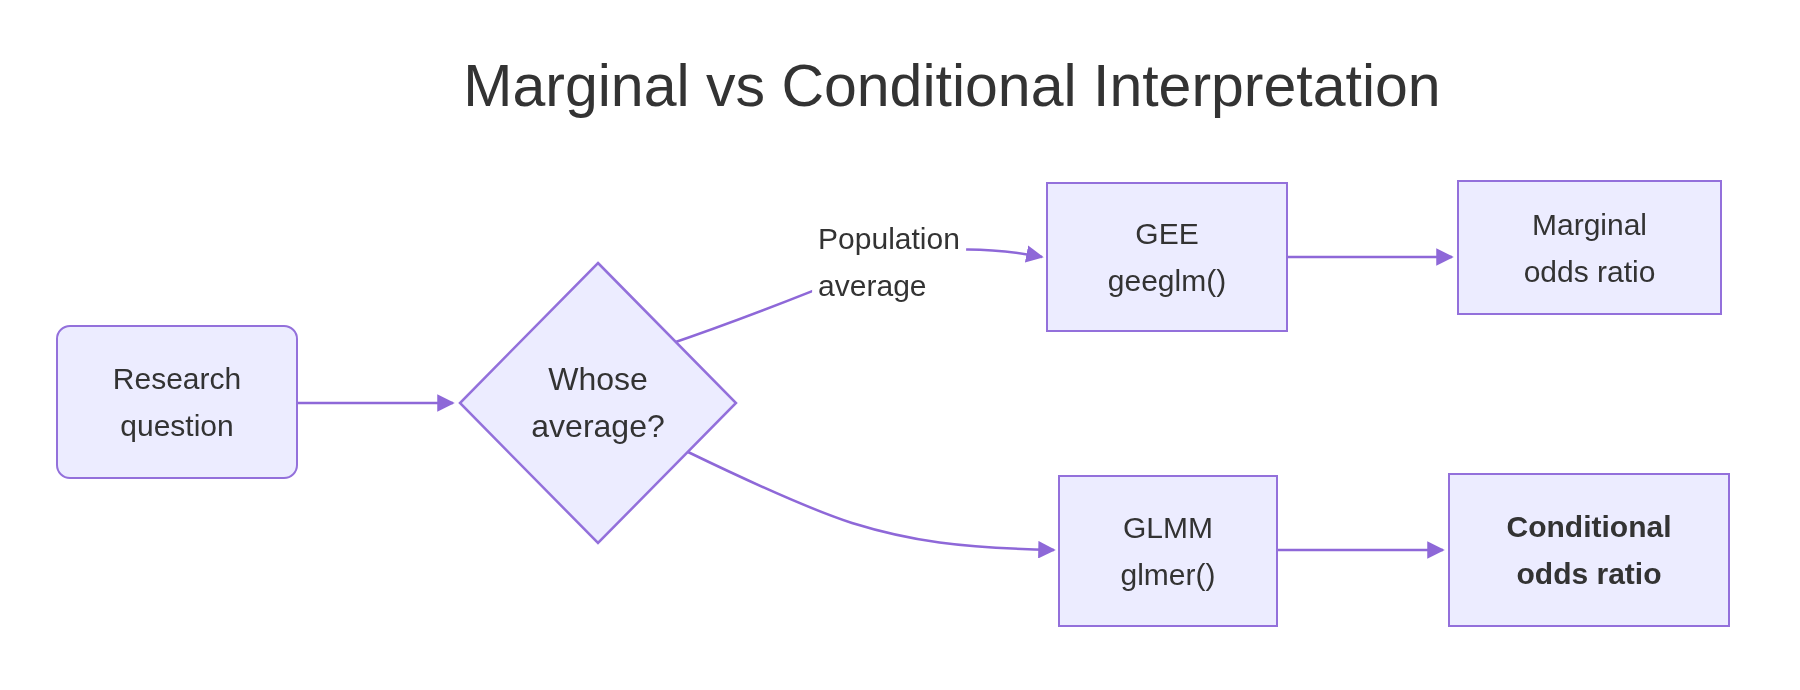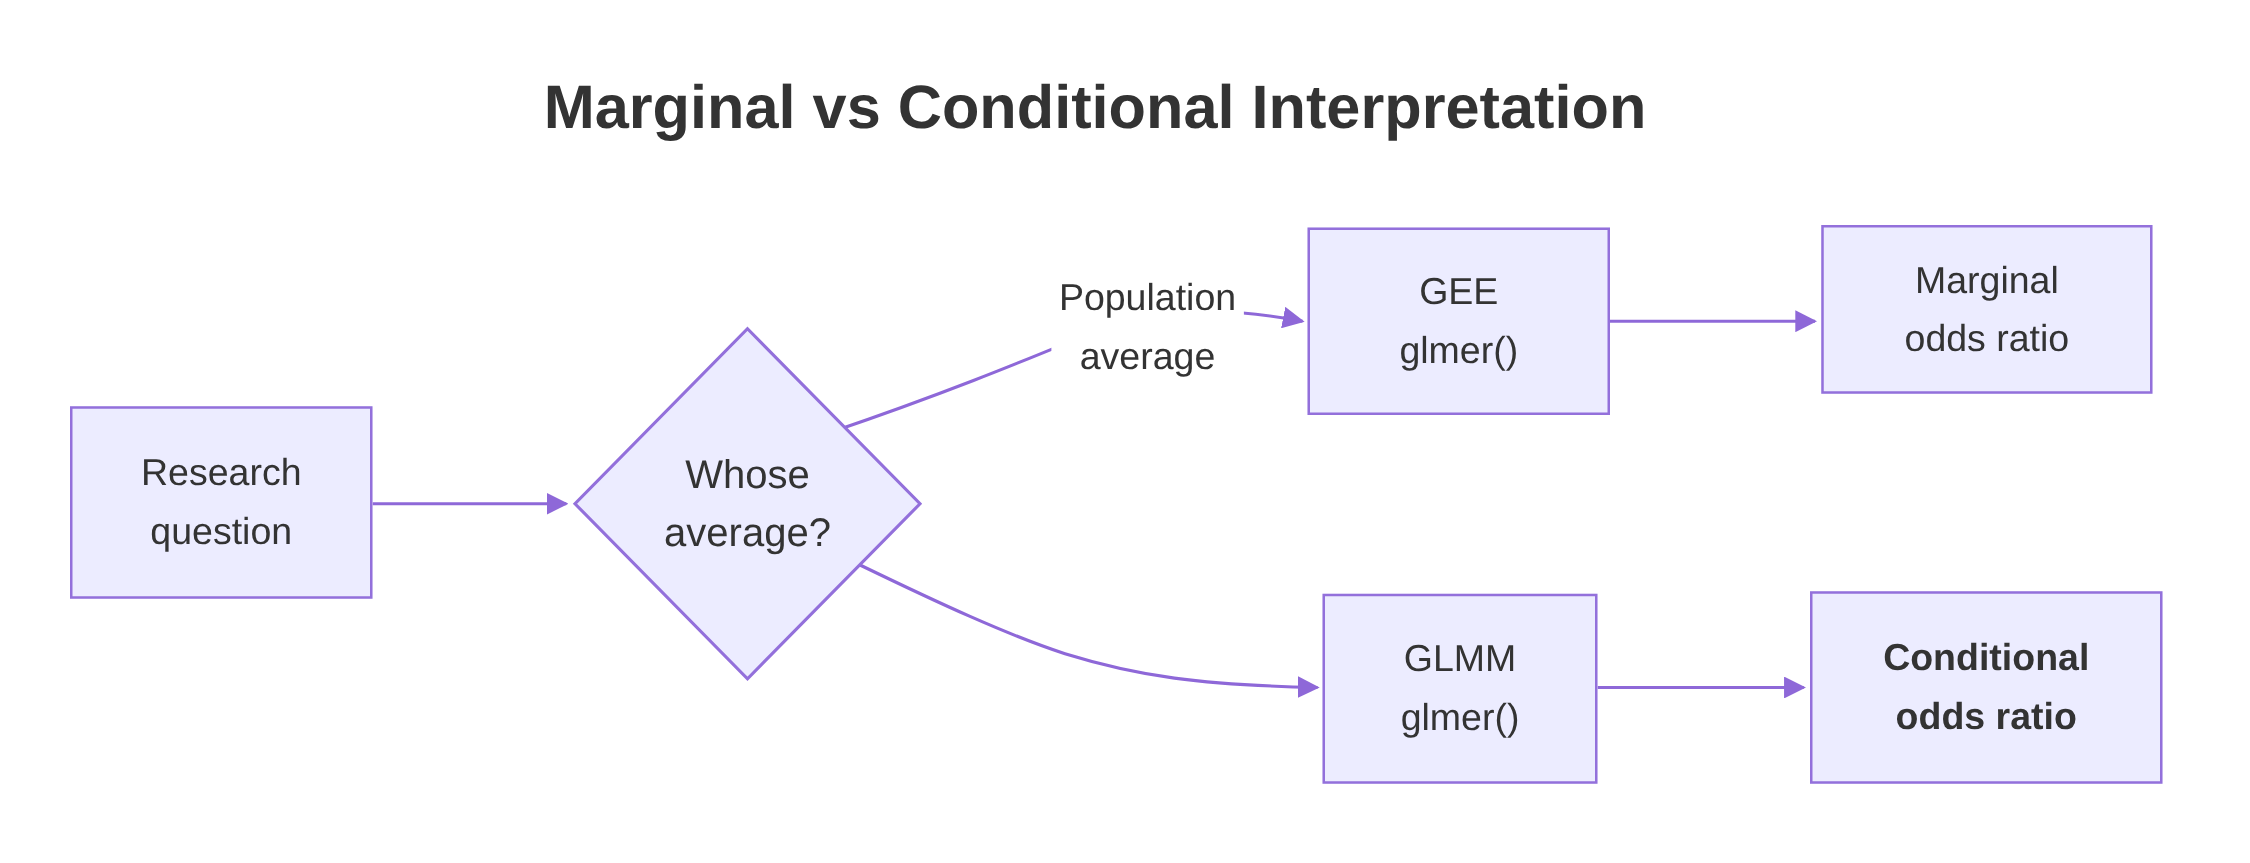--- a/index.html
+++ b/index.html
@@ -12,23 +12,23 @@
   html,body{margin:0;padding:0;background:var(--background);}
   .stage{
     position:relative;
     width:1800px;height:690px;
     background:var(--background);
     font-family:"Liberation Sans",sans-serif;
     overflow:hidden;
   }
   .title{
     position:absolute;
-    left:876px;top:58px;
+    left:952px;top:58px;
     transform:translateX(-50%);
-    font-size:49px;line-height:56px;font-weight:700;
+    font-size:59px;line-height:56px;font-weight:400;
     color:var(--text);
     white-space:nowrap;
   }
   .edges{position:absolute;left:0;top:0;}
   .edges path.edge{
     fill:none;
     stroke:var(--edge-line);
     stroke-width:2.5px;
   }
   .edges .node-shape{
@@ -41,41 +41,40 @@
     position:absolute;
     box-sizing:border-box;
     background:var(--node-fill);
     border:2.5px solid var(--node-border);
     display:flex;align-items:center;justify-content:center;
     text-align:center;
     color:var(--text);
     font-size:30px;line-height:47px;
     white-space:pre-line;
   }
-  .node-research   {left:56px;  top:325px; width:242px; height:154px;}
+  .node-research   {left:56px;  top:325px; width:242px; height:154px;border-radius:14px;}
   .node-gee        {left:1046px;top:182px; width:242px; height:150px;}
   .node-marginal   {left:1457px;top:180px; width:265px; height:135px;}
   .node-glmm       {left:1058px;top:475px; width:220px; height:152px;}
   .node-conditional{left:1448px;top:473px; width:282px; height:154px;font-weight:bold;}
   .diamond-label{
     position:absolute;left:598px;top:403px;
     transform:translate(-50%,-50%);
     text-align:center;color:var(--text);
     font-size:32px;line-height:47px;
     white-space:pre-line;
   }
   .edge-label{
     position:absolute;
     transform:translate(-50%,-50%);
     background:var(--background);
-    text-align:center;color:var(--text);
+    color:var(--text);
     font-size:30px;line-height:47px;
     white-space:pre-line;
     padding:2px 6px;
-    margin-left:29px;
   }
   .edge-label-population{left:889px;top:262px;}
   .edge-label-typical  {left:892px;top:552px;}
 </style>
 </head>
 <body>
 
 <div class="stage">
 
   <div class="title">Marginal vs Conditional Interpretation</div>
@@ -107,21 +106,21 @@
 
   <div class="diamond-label">Whose
 average?</div>
 
   <div class="edge-label edge-label-population">Population
 average</div>
 
 
   <div class="node node-gee">
     <span>GEE
-glmer()</span>
+geeglm()</span>
   </div>
 
   <div class="node node-marginal">
     <span>Marginal
 odds ratio</span>
   </div>
 
   <div class="node node-glmm">
     <span>GLMM
 glmer()</span>

